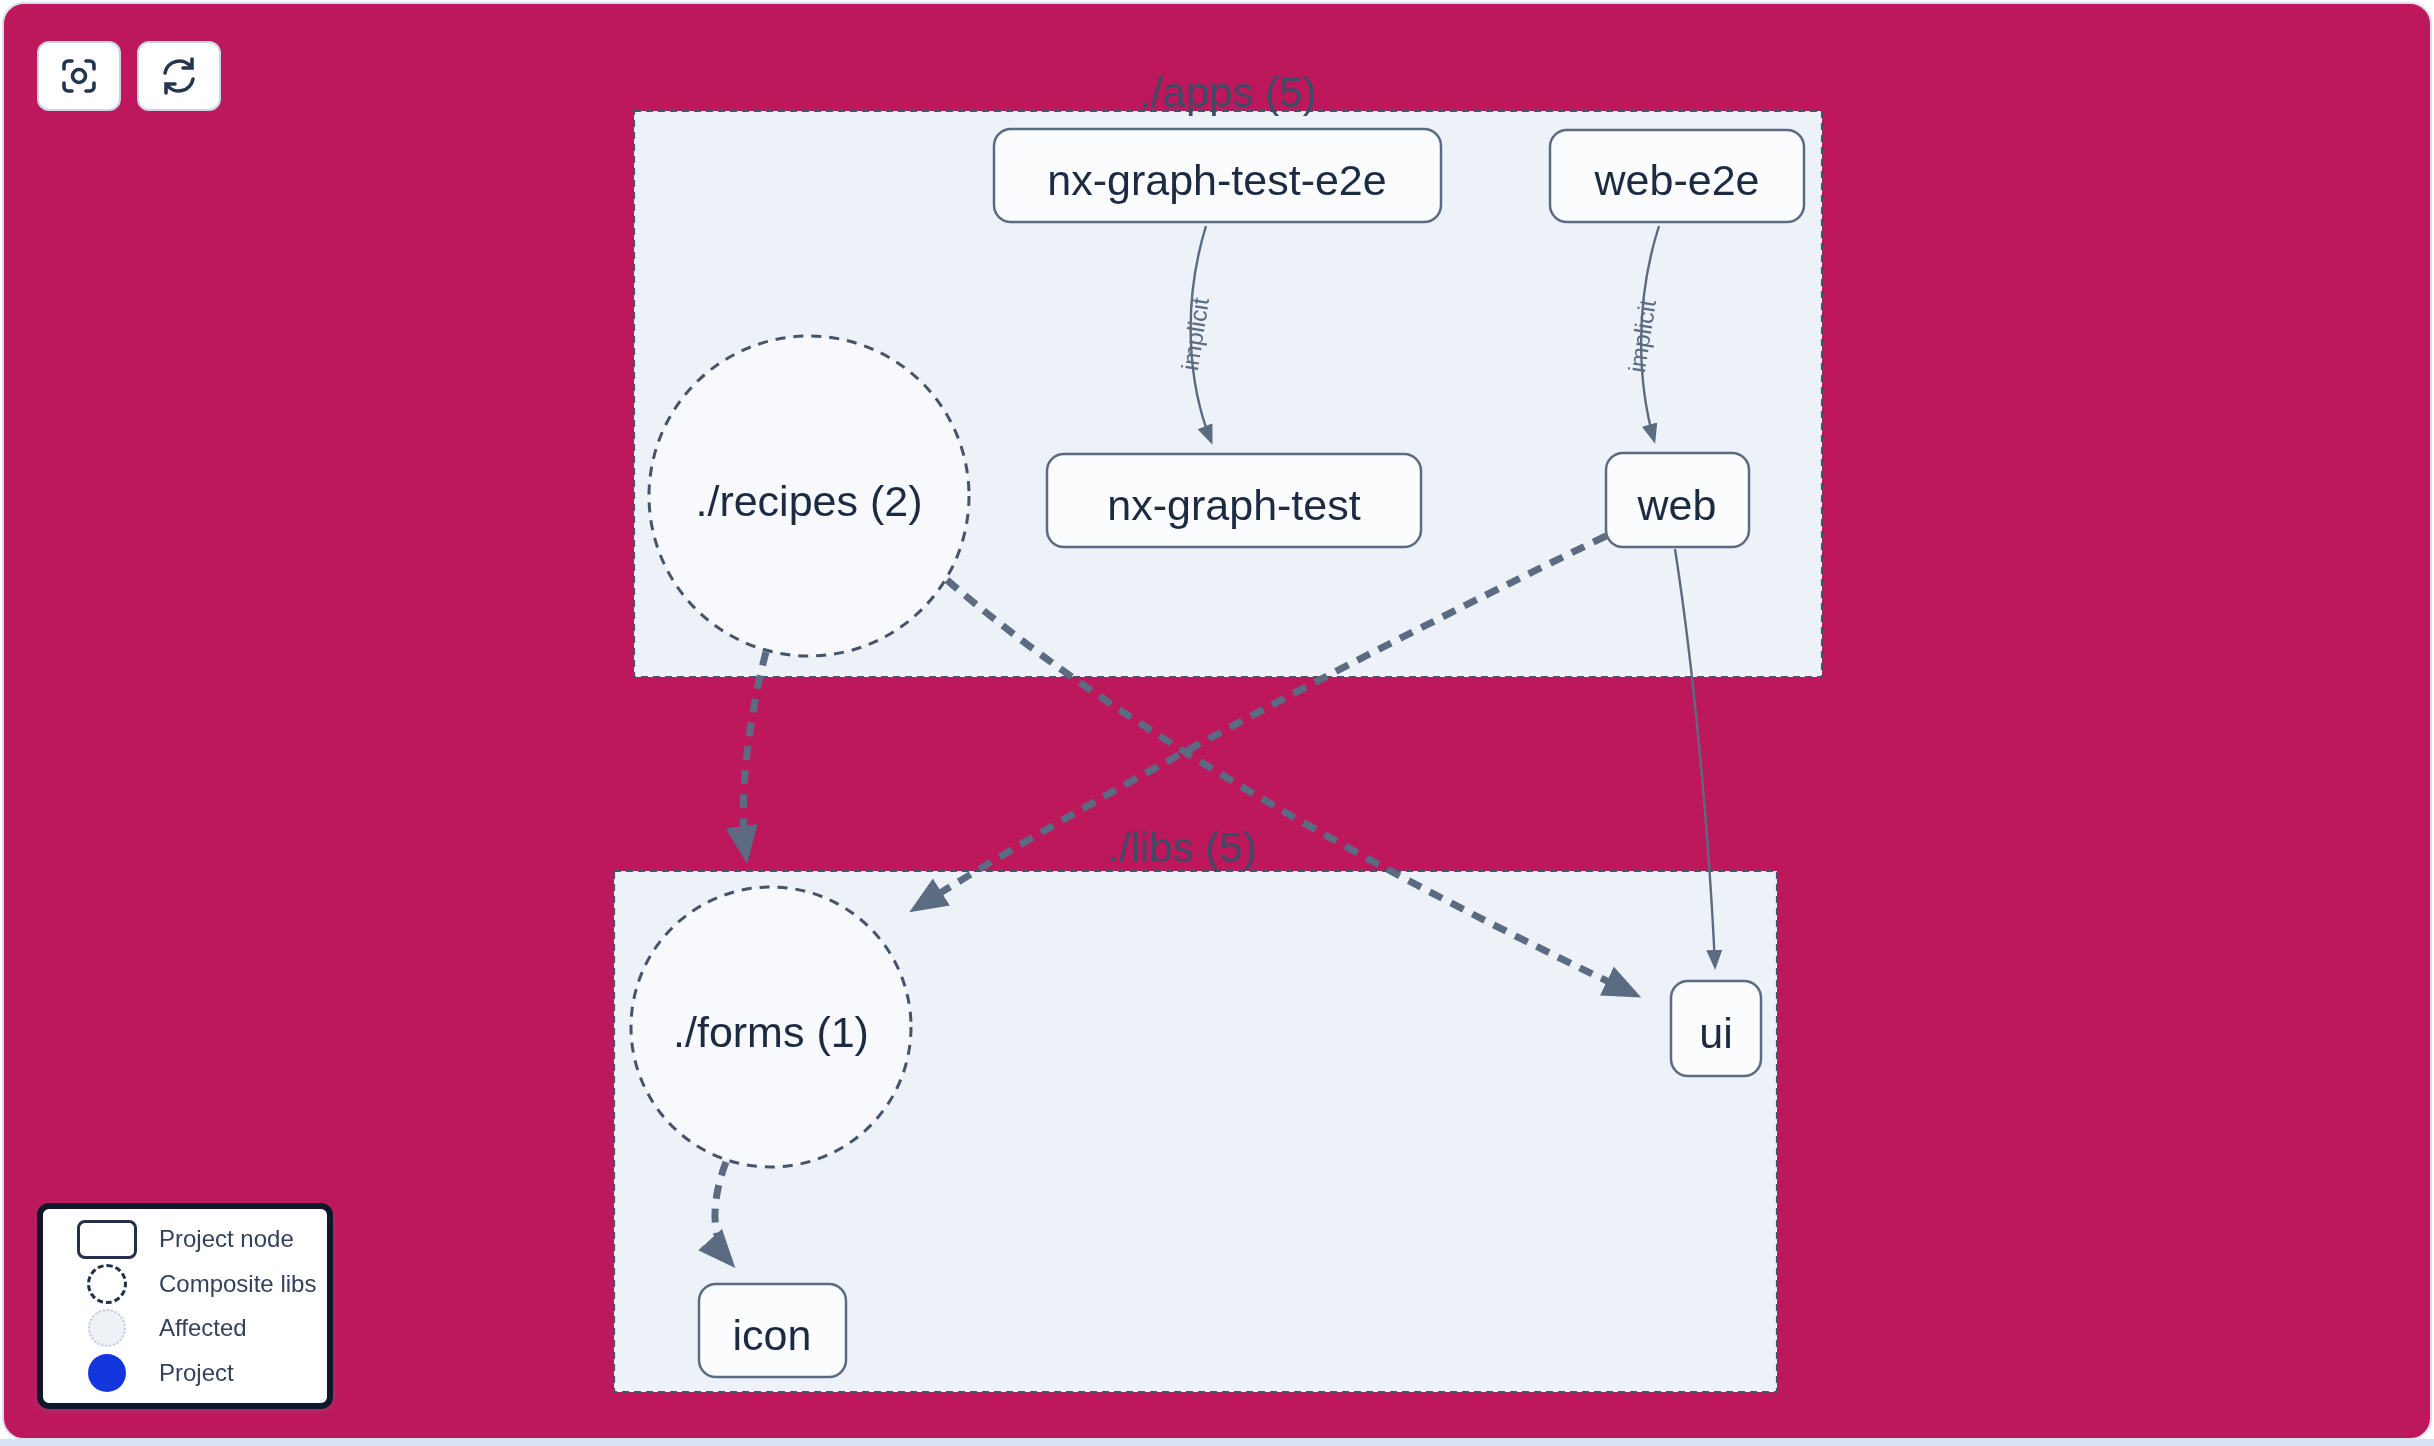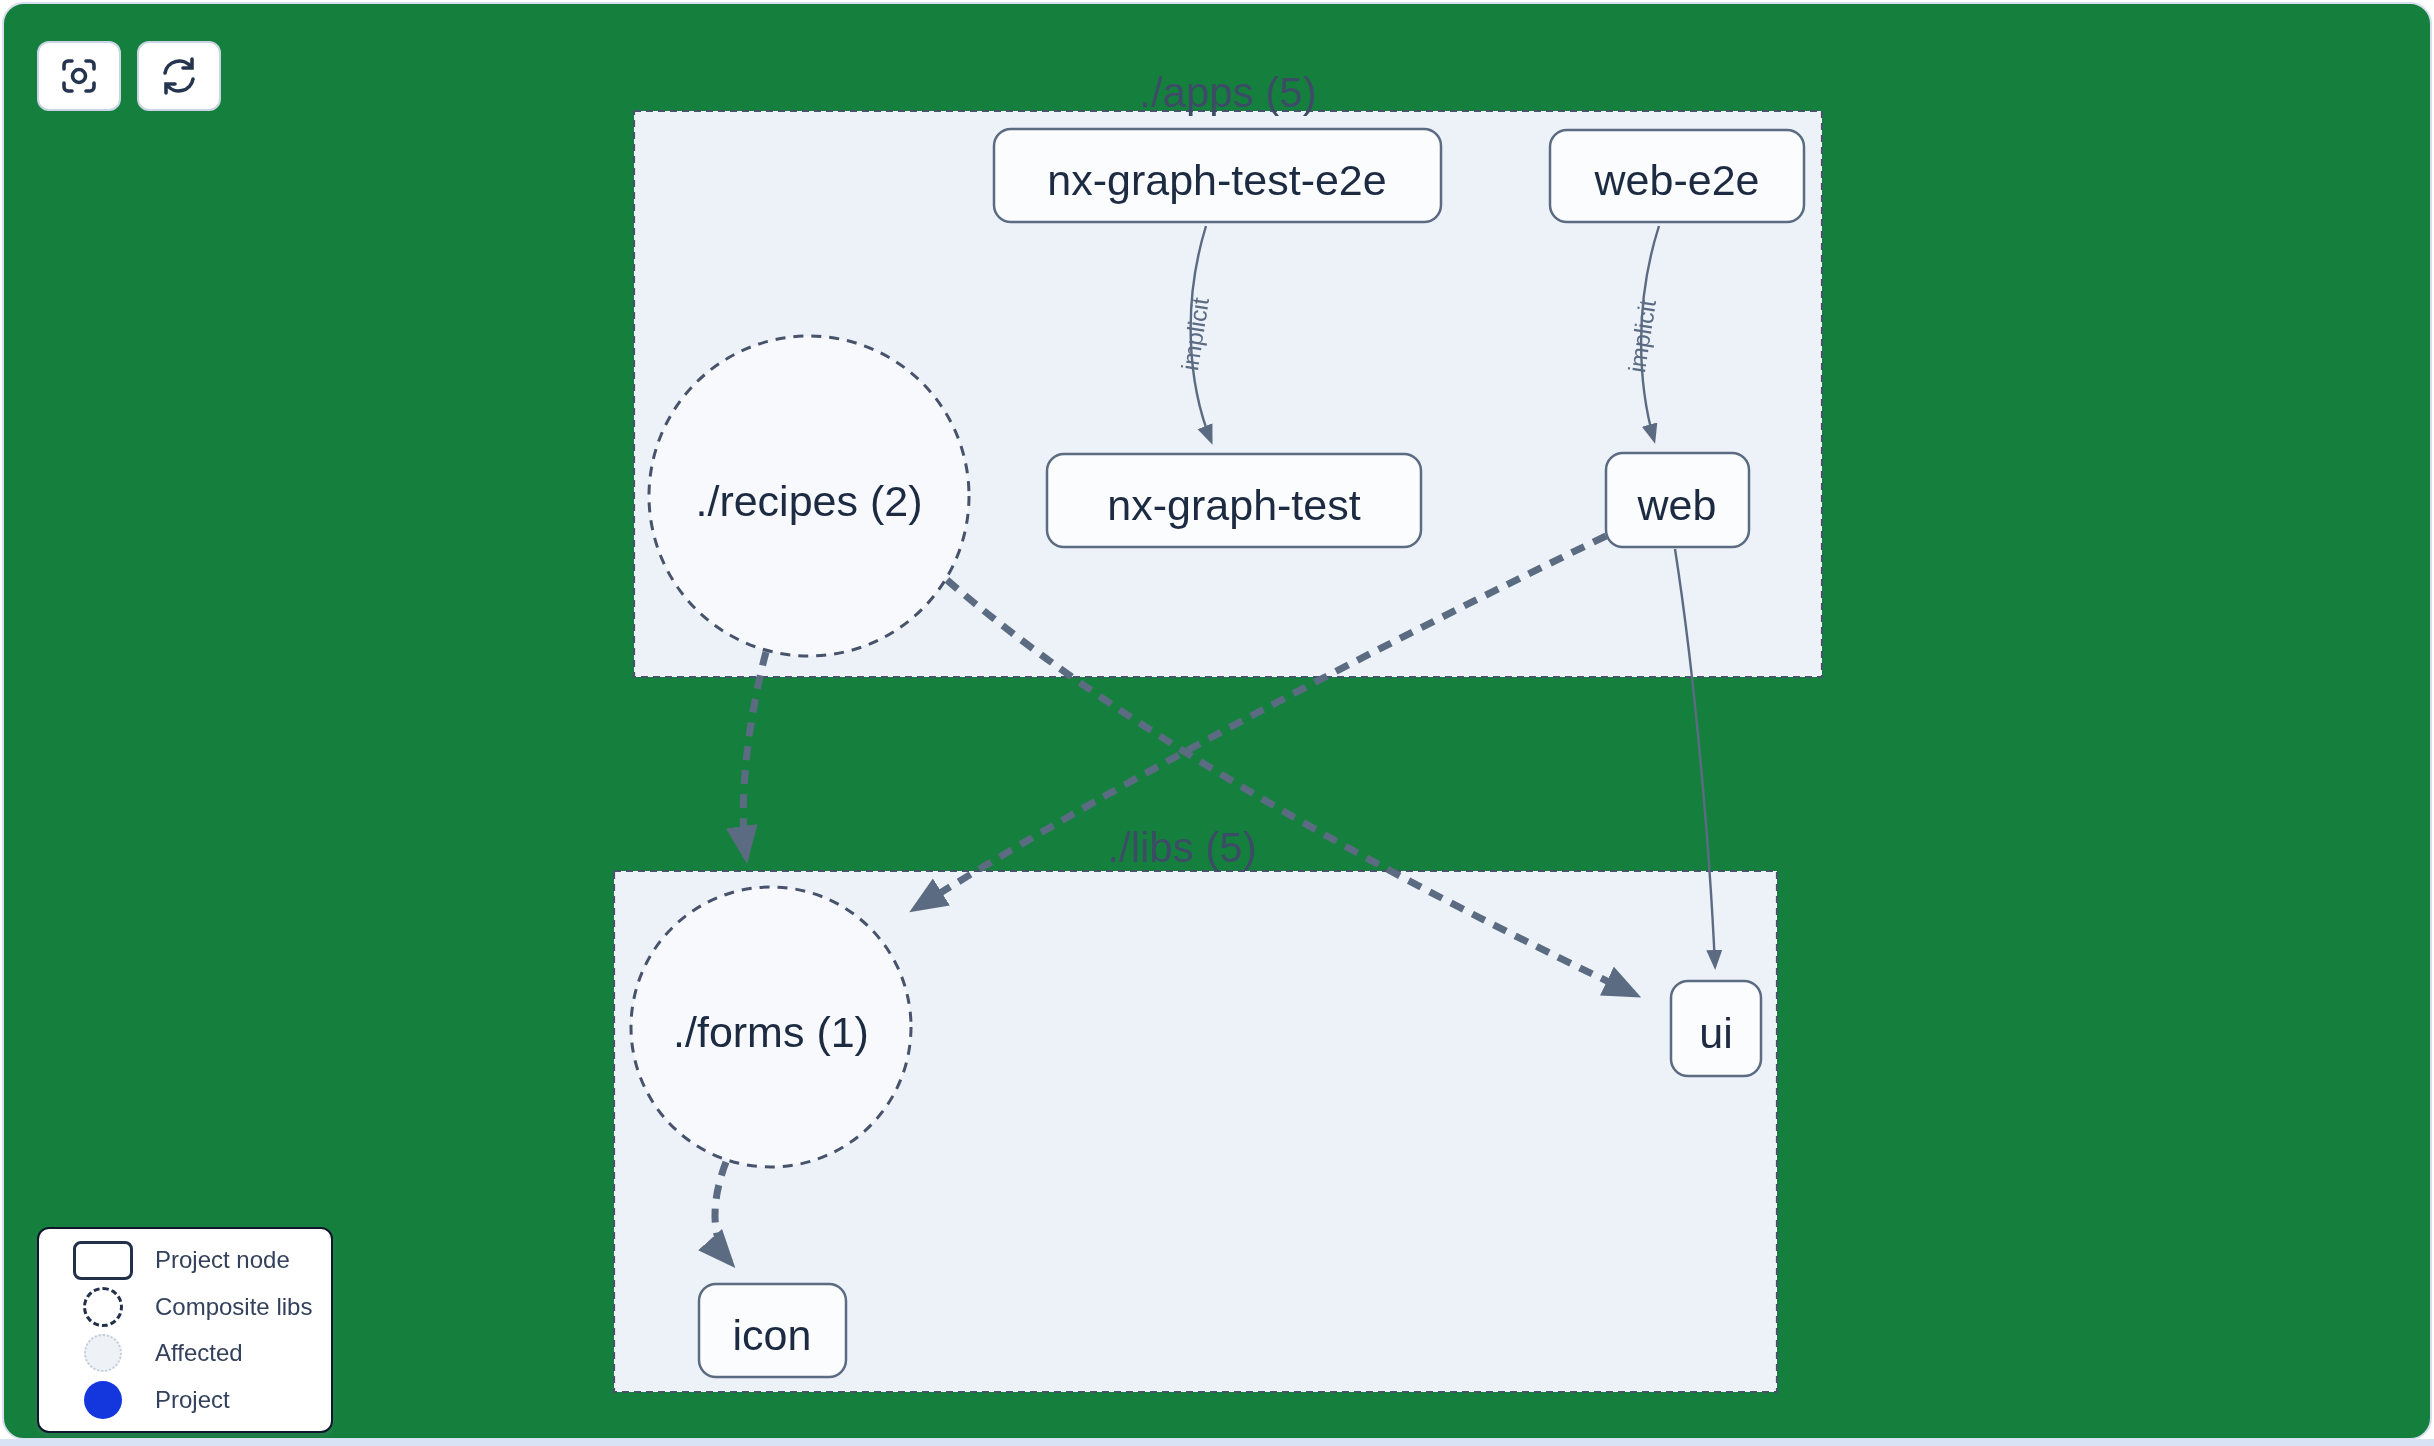--- a/index.html
+++ b/index.html
@@ -1,34 +1,34 @@
 <!DOCTYPE html>
 <html><head>
 <meta charset="utf-8">
 <style>
   html, body { margin: 0; padding: 0; width: 2434px; height: 1446px; background: #ffffff; font-family: "Liberation Sans", sans-serif; }
   .bottom-strip { position: absolute; left: 0; right: 0; bottom: 0; height: 7px; background: #d8e3f6; }
   .canvas {
     position: absolute; left: 2px; top: 2px; width: 2426px; height: 1434px;
-    background: #15803d; border: 2px solid #d8def0; border-radius: 22px; overflow: hidden;
+    background: #be185d; border: 2px solid #d8def0; border-radius: 22px; overflow: hidden;
   }
   .graph-svg { position: absolute; left: 0; top: 0; }
   .toolbar { position: absolute; top: 37px; left: 33px; display: flex; gap: 16px; }
   .tool-btn {
     width: 84px; height: 70px; background: #ffffff; border: 2px solid #c9d4e4;
     border-radius: 12px; display: flex; align-items: center; justify-content: center;
     cursor: pointer; padding: 0;
   }
   .tool-btn svg { display: block; }
   .legend {
     position: absolute; left: 33px; top: 1199px; width: 296px; height: 206px;
-    background: #ffffff; border: 2px solid #0f172a; border-radius: 12px;
+    background: #ffffff; border: 6px solid #0f172a; border-radius: 12px;
     box-shadow: 0 3px 6px rgba(100,116,139,0.28);
     display: flex; flex-direction: column; justify-content: center;
-    padding: 8px 0; box-sizing: border-box; margin-top: 24px;
+    padding: 8px 0; box-sizing: border-box;
   }
   .legend-row { display: flex; align-items: center; height: 47px; padding-left: 26px; }
   .legend-swatch-cell { width: 76px; display: flex; align-items: center; justify-content: center; }
   .legend-label { font-size: 24px; color: #33415c; margin-left: 14px; }
   .sw-project { width: 54px; height: 33px; border: 3px solid #22304a; border-radius: 8px; background: #fff; }
   .sw-composite { width: 34px; height: 34px; border: 3px dashed #22304a; border-radius: 50%; background: #fff; }
   .sw-affected { width: 34px; height: 34px; border: 2px dotted #c3ccd9; border-radius: 50%; background: #eef1f6; }
   .sw-touched { width: 38px; height: 38px; border-radius: 50%; }
   
   text { font-family: "Liberation Sans", sans-serif; }

